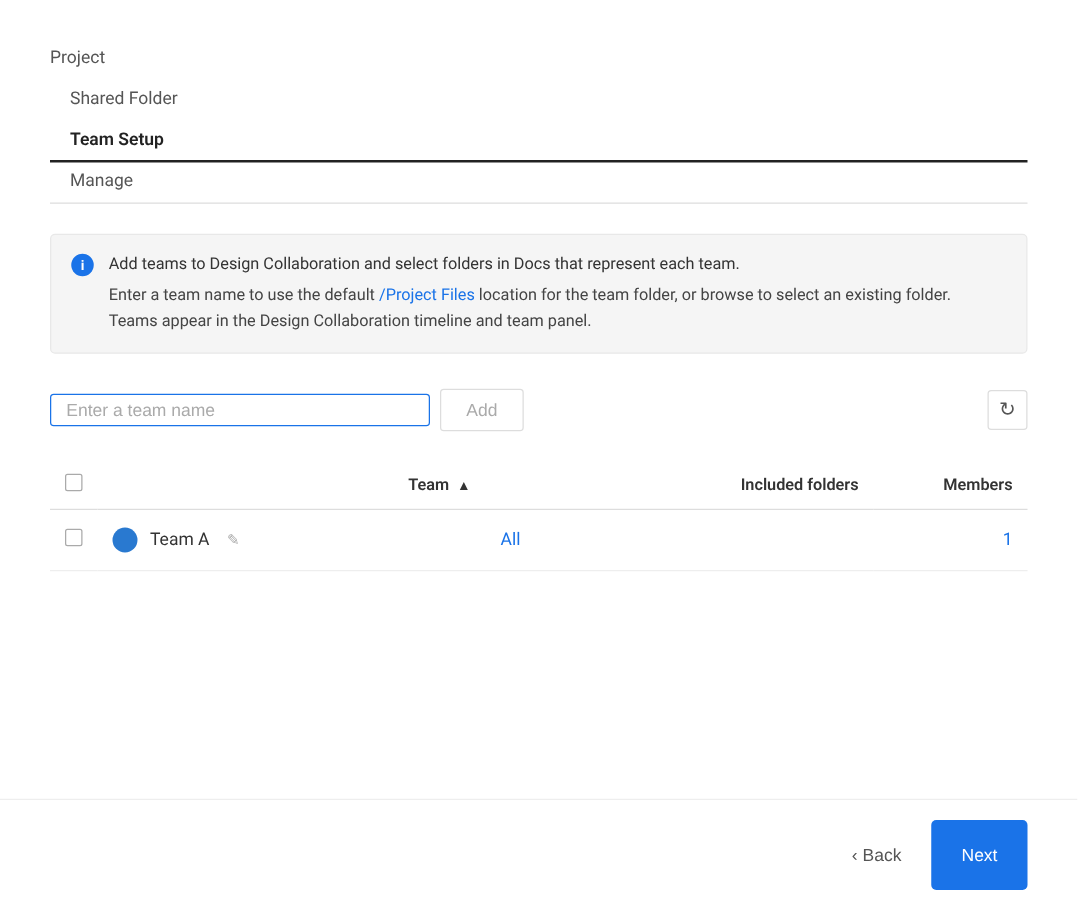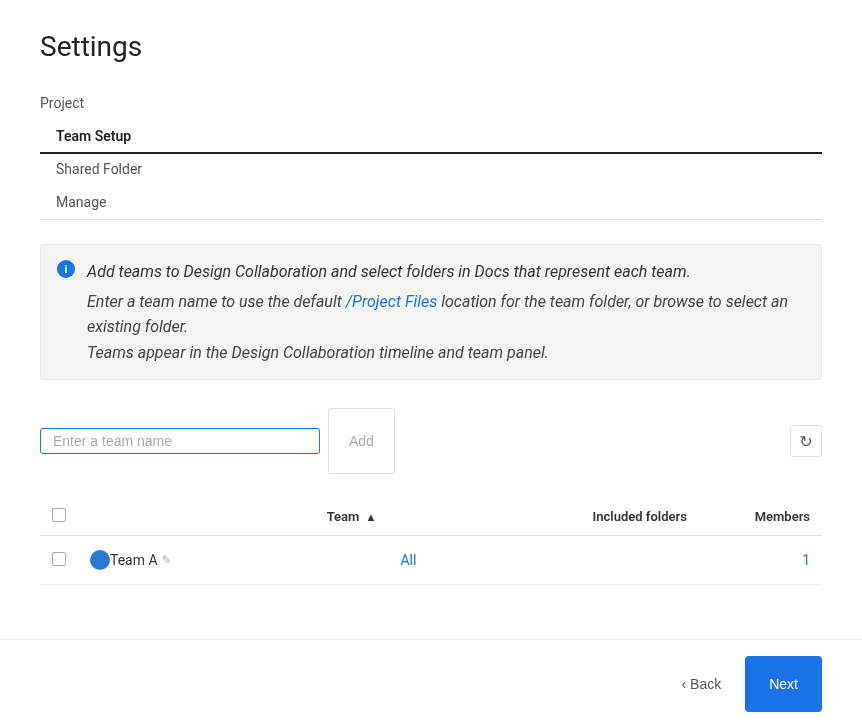--- a/index.html
+++ b/index.html
@@ -78,24 +78,23 @@
       border-radius: 50%;
       display: flex;
       align-items: center;
       justify-content: center;
       color: white;
       font-size: 11px;
       font-weight: bold;
     }
 
     .info-text {
-      font-size: 16px;
+      font-size: 13px;
       line-height: 1.6;
       color: #444;
-      font-style: italic;
     }
 
     .info-text-line1 {
       color: #333;
       margin-bottom: 4px;
     }
 
     .info-link {
       color: #1a73e8;
       text-decoration: none;
@@ -103,35 +102,35 @@
     }
 
     .input-row {
       display: flex;
       align-items: center;
       gap: 8px;
       margin-bottom: 24px;
     }
 
     .team-name-input {
-      width: 280px;
+      width: 304px;
       padding: 4px 12px;
       border: 1.5px solid #1a73e8;
       border-radius: 3px;
       font-size: 14px;
       color: #999;
       outline: none;
     }
 
     .team-name-input::placeholder {
       color: #aaa;
     }
 
     .add-button {
-      padding: 24px 20px;
+      padding: 8px 20px;
       border: 1px solid #ddd;
       background: #fff;
       color: #aaa;
       font-size: 14px;
       border-radius: 3px;
       cursor: pointer;
     }
 
     .select-folder-button {
       padding: 8px 16px;
@@ -192,20 +191,21 @@
       height: 14px;
       border: 1.5px solid #aaa;
       border-radius: 2px;
       display: inline-block;
       cursor: pointer;
     }
 
     .team-col {
       display: flex;
       align-items: center;
+      gap: 10px;
     }
 
     .team-dot {
       width: 20px;
       height: 20px;
       border-radius: 50%;
       flex-shrink: 0;
     }
 
     .team-name-text {
@@ -289,26 +289,25 @@
     .header-checkbox-cell {
       width: 36px;
       padding: 10px 12px;
     }
   </style>
 </head>
 <body>
 
 <div class="page-container">
 
-  <h1 class="page-title">Settings</h1>
 
   <nav class="tabs">
     <a class="tab">Project</a>
+    <a class="tab">Shared Folder</a>
     <a class="tab active">Team Setup</a>
-    <a class="tab">Shared Folder</a>
     <a class="tab">Manage</a>
   </nav>
 
   <div class="content-area">
 
     <div class="info-banner">
       <div class="info-icon-wrapper">
         <div class="info-icon">
           <span>i</span>
         </div>

